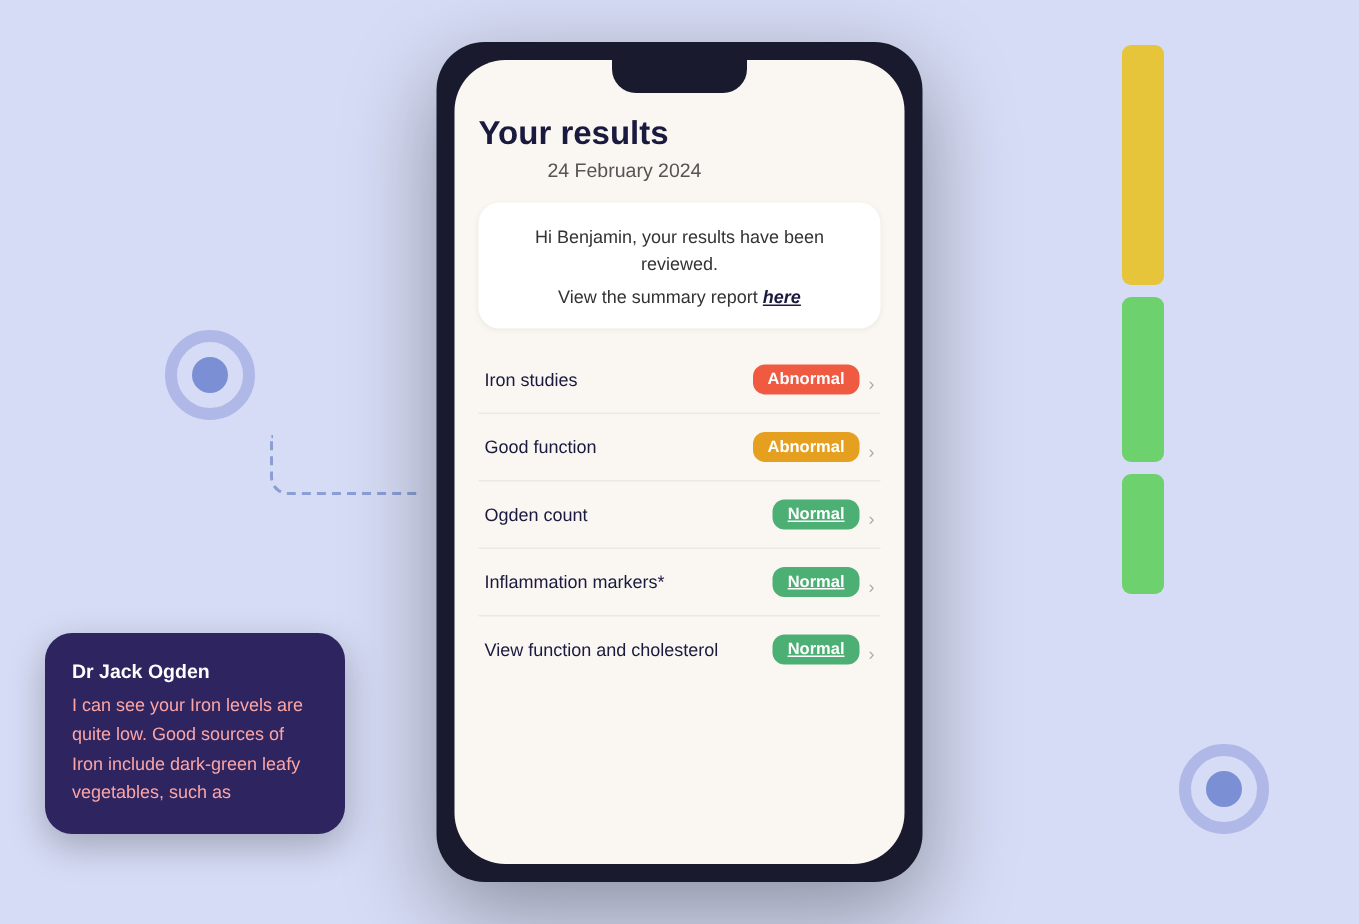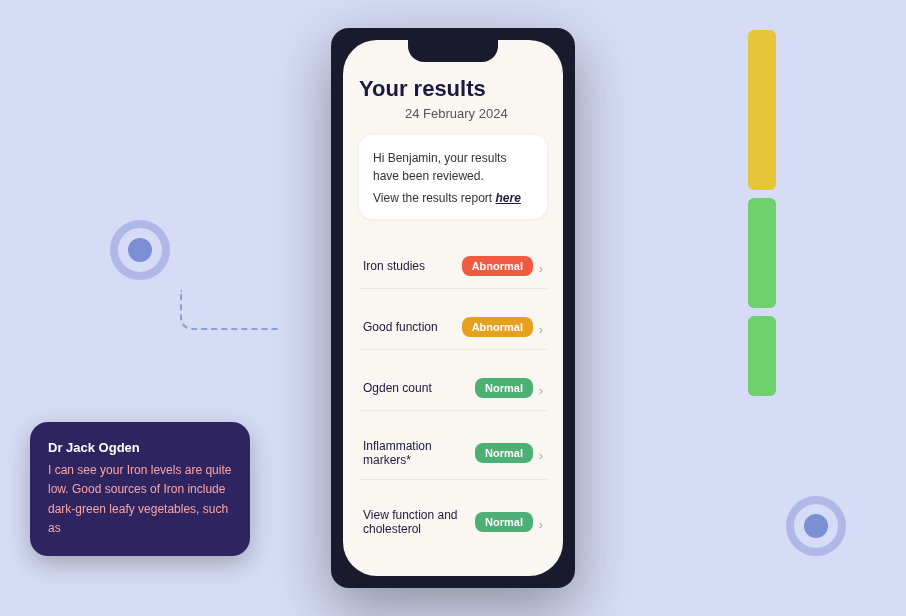--- a/index.html
+++ b/index.html
@@ -82,24 +82,24 @@
       border-radius: 0 0 0 12px;
       pointer-events: none;
     }
 
     
     .phone {
       position: absolute;
       left: 50%;
       top: 50%;
       transform: translate(-50%, -50%);
-      width: 244px;
+      width: 324px;
       height: 560px;
       background: #1a1a2e;
-      border-radius: 18px;
+      border-radius: 32px;
       padding: 12px;
       box-shadow: 0 20px 60px rgba(0,0,0,0.35);
     }
     .phone-screen {
       width: 100%;
       height: 100%;
       background: #faf6f1;
       border-radius: 34px;
       overflow: hidden;
       position: relative;
@@ -135,22 +135,23 @@
       color: #555;
       margin-bottom: 14px;
       margin-left: 46px;
     }
 
     
     .message-card {
       background: #fff;
       border-radius: 14px;
       padding: 14px;
-      margin-bottom: 25px;
+      margin-bottom: 12px;
       box-shadow: 0 1px 4px rgba(0,0,0,0.06);
+      text-align: center;
     }
     .message-text {
       font-size: 12px;
       color: #333;
       line-height: 1.5;
       margin-bottom: 6px;
     }
     .message-link {
       font-size: 12px;
       color: #333;
@@ -159,21 +160,21 @@
       color: #1a1a3e;
       font-weight: 600;
       text-decoration: underline;
       font-style: italic;
     }
 
     
     .result-list {
       display: flex;
       flex-direction: column;
-      gap: 16px;
+      gap: 0;
     }
     .result-row {
       display: flex;
       align-items: center;
       justify-content: space-between;
       padding: 12px 4px;
       border-bottom: 1px solid #ede8e0;
     }
     .result-row:last-child {
       border-bottom: none;
@@ -191,33 +192,33 @@
     }
     .badge {
       padding: 4px 10px;
       border-radius: 8px;
       font-size: 11px;
       font-weight: 600;
       color: #fff;
     }
     .badge-red { background: #f05a40; }
     .badge-yellow { background: #e6a020; }
-    .badge-green { background: #4caf74; color: #fff; }
+    .badge-green { background: #4caf74; color: #fff; text-decoration: underline; }
 
     .chevron {
       color: #aaa;
       font-size: 12px;
     }
 
     
     .tooltip-card {
       position: absolute;
       left: 30px;
       bottom: 60px;
-      width: 220px;
+      width: 200px;
       background: #2d2460;
       border-radius: 18px;
       padding: 18px;
       color: #fff;
       box-shadow: 0 8px 24px rgba(0,0,0,0.25);
     }
     .tooltip-doctor {
       font-size: 13px;
       font-weight: 700;
       margin-bottom: 6px;
@@ -248,21 +249,21 @@
   <div class="phone-screen">
     <div class="phone-notch"></div>
     <div class="phone-content">
 
       <div class="results-title">Your results</div>
       <div class="results-date">24 February 2024</div>
 
       <div class="message-card">
         <div class="message-text">Hi Benjamin, your results have been reviewed.</div>
         <div class="message-link">
-          <span>View the results report </span><a href="#">here</a>
+          <span>View the summary report </span><a href="#">here</a>
         </div>
       </div>
 
       <div class="result-list">
 
         <div class="result-row">
           <span class="result-name">Iron studies</span>
           <div class="result-right">
             <span class="badge badge-red">Abnormal</span>
             <span class="chevron">›</span>

